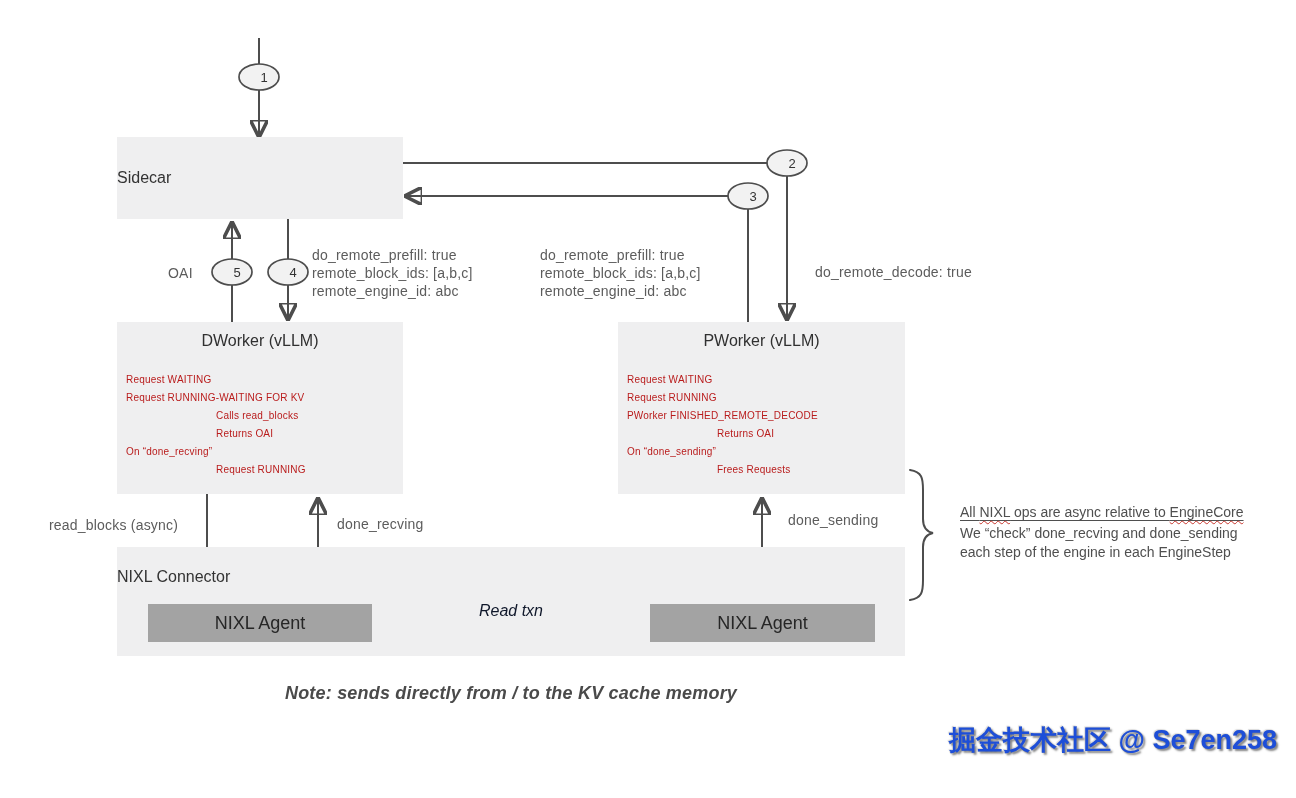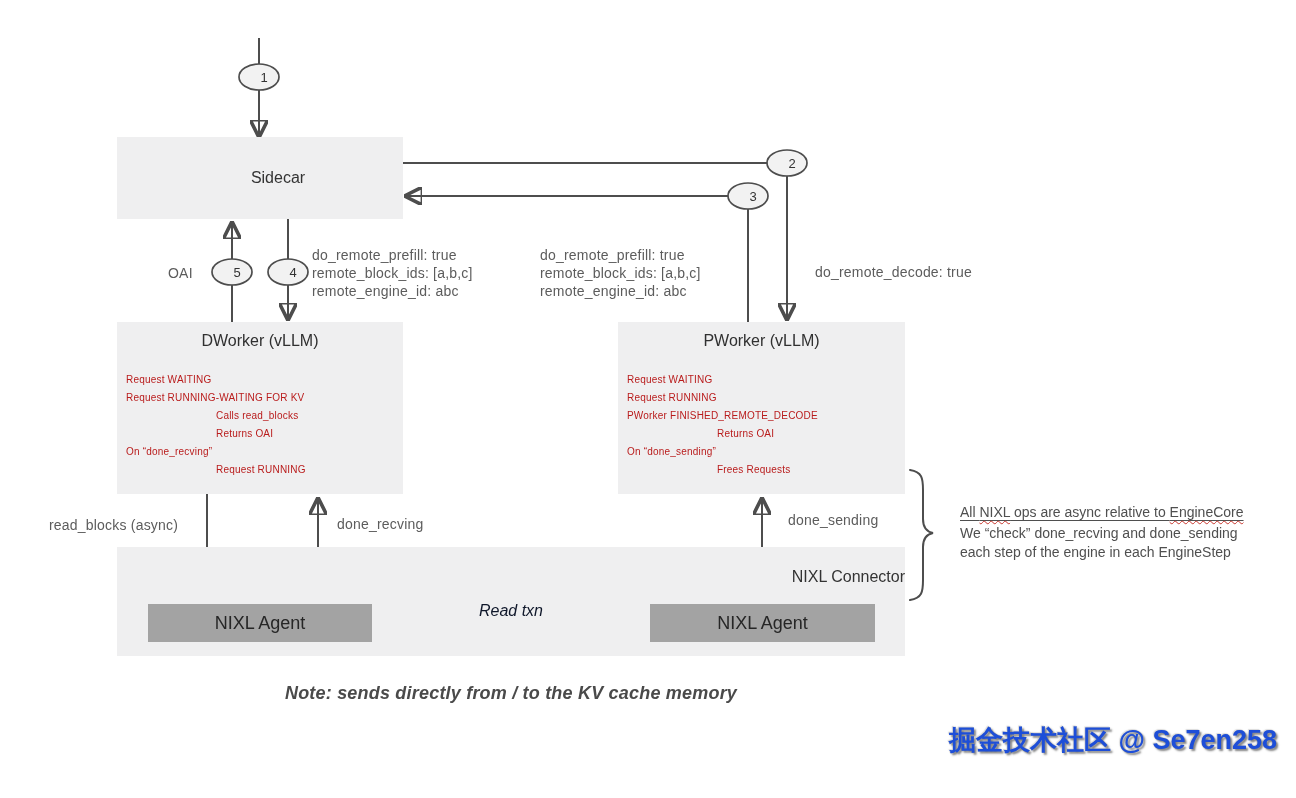--- a/index.html
+++ b/index.html
@@ -25,35 +25,35 @@
   svg.edges ellipse { fill: #f2f2f2; stroke: #4d4d4d; stroke-width: 1.7; }
   svg.edges text.stepnum {
     fill: #333333; font-size: 13px; text-anchor: middle;
     font-family: "Liberation Sans", "DejaVu Sans", sans-serif;
   }
   path.brace { stroke-width: 2.4; stroke-linecap: round; }
 
   .graybox { background: #efeff0; }
   .sidecar {
     left: 117px; top: 137px; width: 286px; height: 82px;
-    display: flex; align-items: center; justify-content: center;
-    font-size: 16px; color: #333333; padding-left: 36px;
+    display: flex; align-items: center; 
+    font-size: 16px; color: #333333;
   }
   .worker { width: 286px; height: 172px; top: 322px; padding-top: 8px; }
   .worker.dw { left: 117px; }
   .worker.pw { left: 618px; width: 287px; }
   .worker-title {
     text-align: center; font-size: 16px; color: #303030;
     line-height: 22px; margin-bottom: 19px;
   }
   .worker-body { padding-left: 9px; font-size: 10px; line-height: 18px; color: #b91c1c; letter-spacing: .2px; }
   .worker-body .ind { padding-left: 90px; }
 
   .connector { left: 117px; top: 547px; width: 788px; height: 109px; }
-  .connector-title { padding-top: 21px; text-align: right; font-size: 16px; color: #333333; }
+  .connector-title { padding-top: 21px; text-align: left; font-size: 16px; color: #333333; }
   .agent {
     top: 604px; height: 38px; background: #a3a3a3;
     display: flex; align-items: center; justify-content: center;
     font-size: 18px; color: #262626;
   }
   .agent.left { left: 148px; width: 224px; }
   .agent.right { left: 650px; width: 225px; }
 
   .edge-label { font-size: 14px; color: #5c5c5c; letter-spacing: .2px; white-space: pre-line; line-height: 18px; }
   .lbl-oai { left: 168px; top: 264px; }

